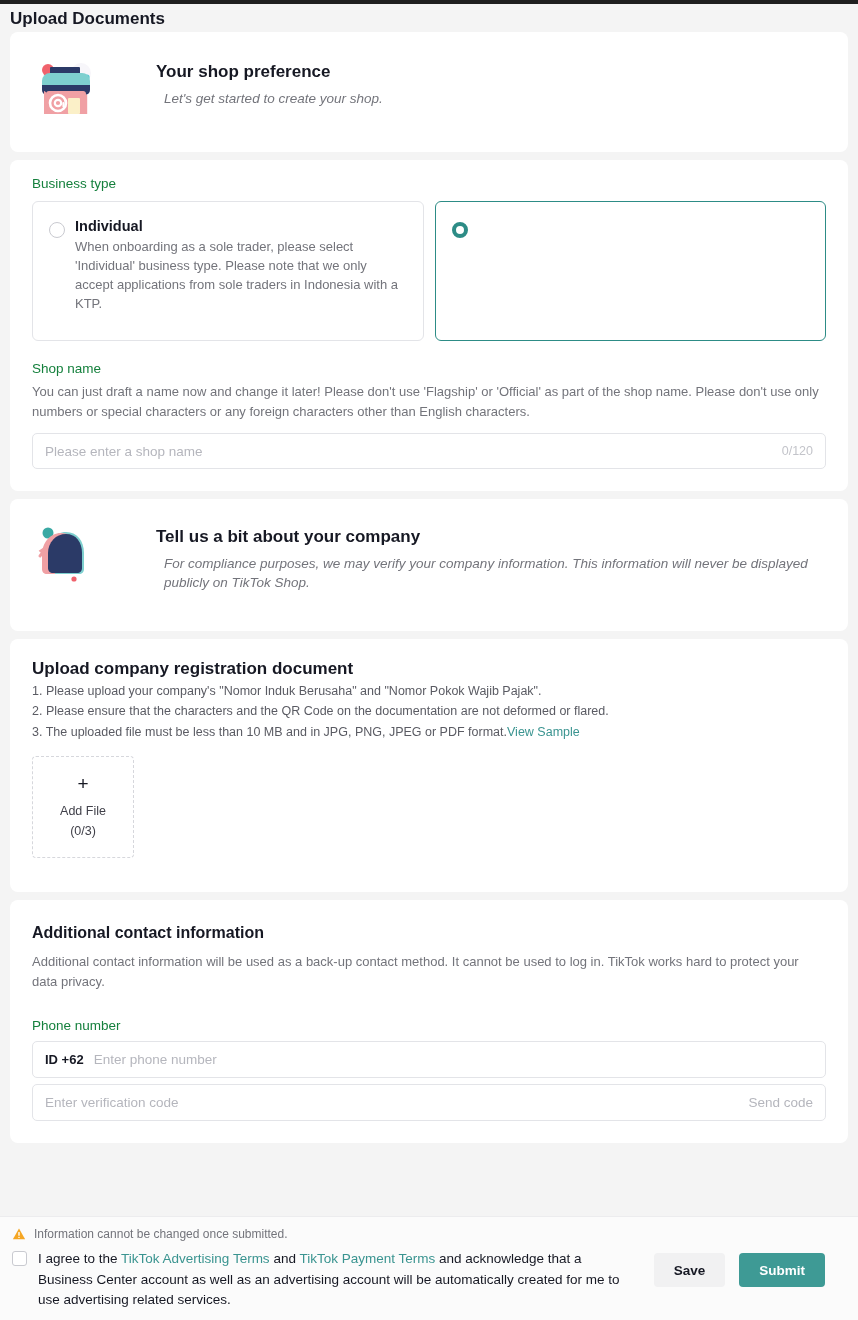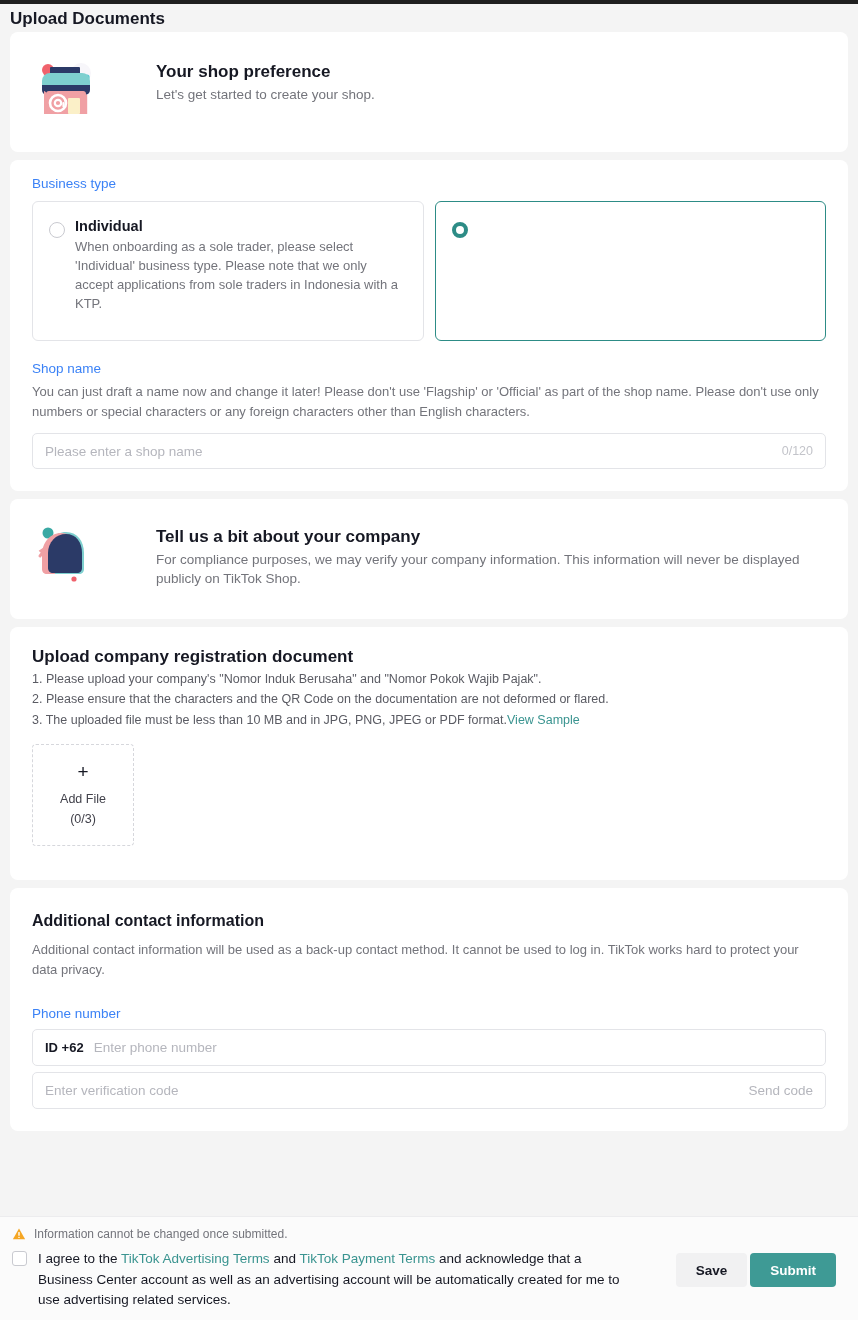--- a/index.html
+++ b/index.html
@@ -31,25 +31,25 @@
     border-radius: 8px;
     padding: 0;
   }
 
   
   .hero { display: flex; align-items: flex-start; padding: 26px 24px 30px 24px; gap: 36px; }
   .hero-icon { width: 64px; height: 64px; margin-right: 22px; flex: none; }
   .hero-text h2 {
     margin: 4px 0 4px 0; font-size: 17px; font-weight: bold; color: #161823;
   }
-  .hero-text p { margin: 0; font-size: 13.5px; color: #73747b; line-height: 1.4; max-width: 660px;}
+  .hero-text p { margin: 8px; font-size: 13.5px; color: #73747b; line-height: 1.4; max-width: 660px; font-style: italic;}
 
   
   .sec { padding: 16px 22px 22px 22px; }
-  .field-label { font-size: 13.5px; color: #3b82f6; margin-bottom: 10px; }
+  .field-label { font-size: 13.5px; color: #15803d; margin-bottom: 10px; }
 
   .radio-row { display: flex; gap: 11px; }
   .radio-card {
     flex: 1 1 0;
     border: 1px solid #e3e4e8;
     border-radius: 6px;
     padding: 16px 16px 18px 16px;
     display: flex;
     gap: 10px;
     min-height: 140px;
@@ -106,21 +106,21 @@
   .warn { display: flex; align-items: center; gap: 8px; margin-bottom: 8px; padding-left: 4px;}
   .warn span { font-size: 12px; color: #73747b; }
   .agree-row { display: flex; align-items: flex-start; }
   .cbox {
     width: 15px; height: 15px; border: 1px solid #c9cad0; border-radius: 3px;
     background: #fff; flex: none; margin: 2px 11px 0 4px;
   }
   .agree-text {
     font-size: 13.5px; color: #161823; line-height: 1.52; max-width: 600px;
   }
-  .btns { position: absolute; right: 22px; top: 36px; display: flex; gap: 3px; }
+  .btns { position: absolute; right: 33px; top: 36px; display: flex; gap: 14px; }
   .btn {
     height: 34px; border-radius: 4px; display: flex; align-items: center;
     justify-content: center; padding: 0 20px; font-size: 13.5px; font-weight: bold;
     cursor: pointer; border: none;
   }
   .btn.save { background: #f1f1f2; color: #161823; }
   .btn.submit { background: #3e9a95; color: #ffffff; }
 </style>
 </head>
 <body>

